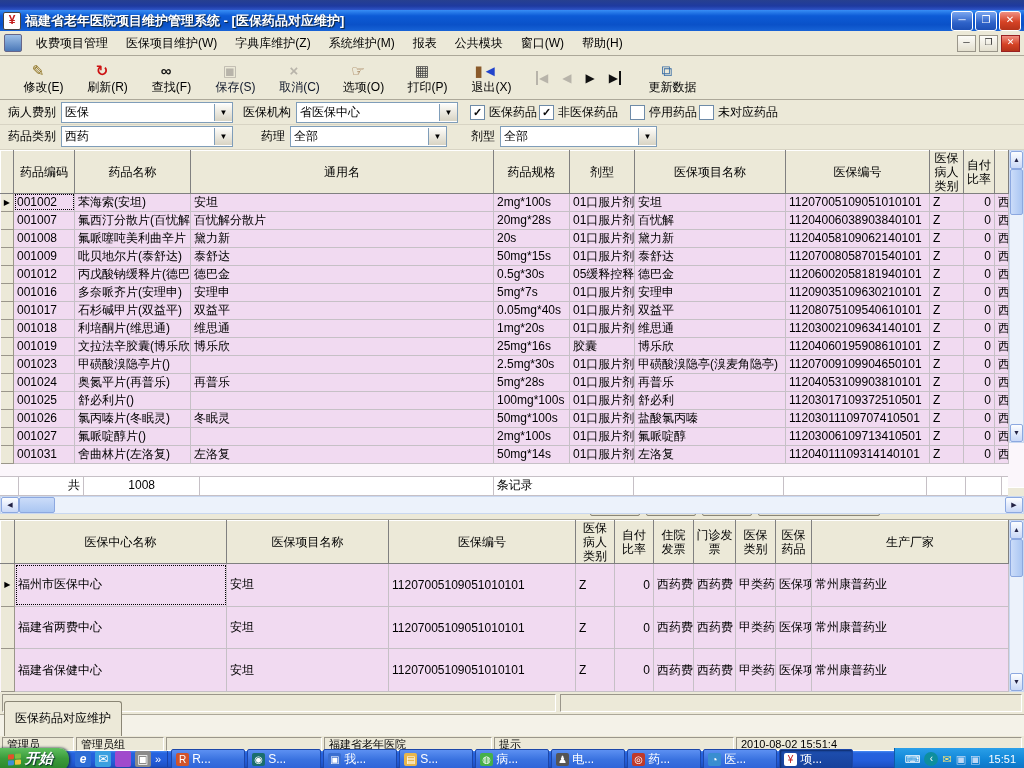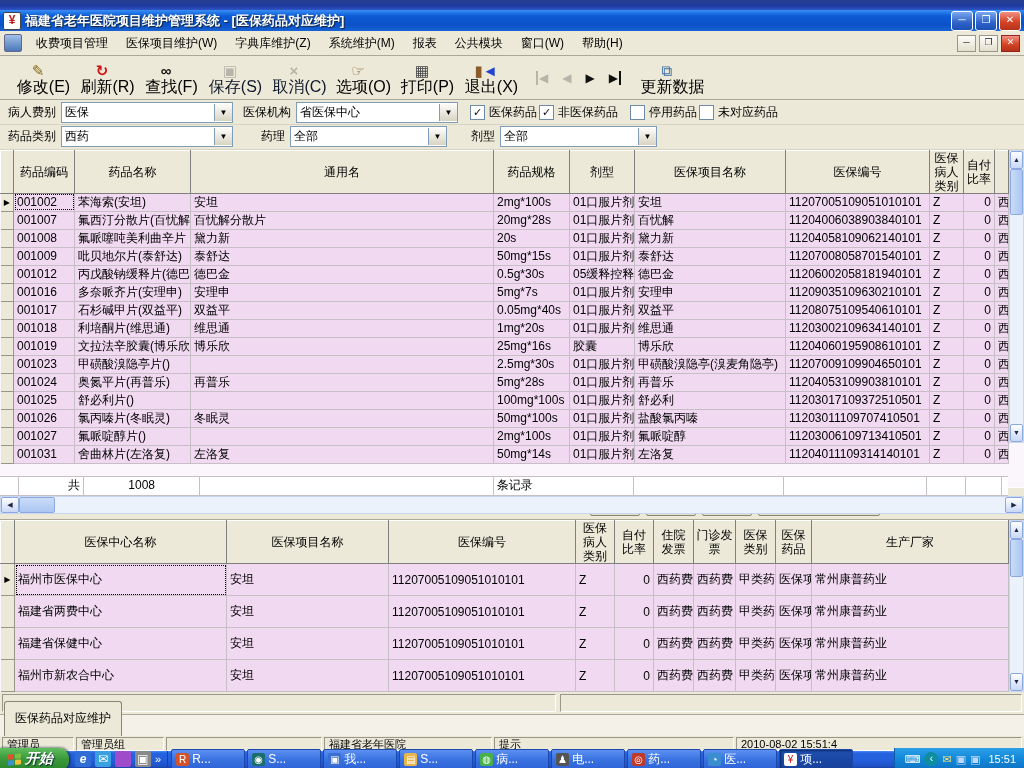--- a/index.html
+++ b/index.html
@@ -31,42 +31,42 @@
   .mdibtn{width:17px;height:15px;border:1px solid #9a968a;background:linear-gradient(180deg,#FDFCF9,#E3DFCE);
     font-size:9px;line-height:13px;text-align:center;color:#222;margin-left:1px;}
   .mdibtn.close{background:linear-gradient(180deg,#F09183,#D64325 55%,#B5331A);color:#fff;border-color:#922;}
 
   
   .toolbar{height:44px;background:#ECE9D8;border-bottom:1px solid #ACA899;
     display:flex;align-items:center;padding:0 6px;}
   .tbtn{width:62px;height:40px;display:flex;flex-direction:column;align-items:center;justify-content:center;
     border:1px solid transparent;}
   .ticon{height:18px;font-size:15px;line-height:18px;}
-  .tlabel{font-size:16px;line-height:14px;white-space:nowrap;margin-left:11px;}
+  .tlabel{font-size:12px;line-height:14px;white-space:nowrap;margin-left:11px;}
   .tbtn.disabled .tlabel{color:#0f172a;}
   .tbtn.disabled .ticon{color:#B8B4AA !important;}
   .ic-modify{color:#8a6d1a;}
   .ic-refresh{color:#CC1111;font-weight:bold;}
   .ic-find{color:#111;font-weight:bold;}
   .ic-save{color:#9a968a;}
   .ic-cancel{color:#9a968a;font-weight:bold;}
   .ic-options{color:#8a5a2a;}
   .ic-print{color:#444;}
   .ic-exit{color:#8a5a2a;}
   .ic-exit .arrow{color:#2244CC;}
   .ic-update{color:#3a6ea5;}
   .navgroup{display:flex;align-items:center;gap:14px;margin:0 10px 0 18px;}
   .nav{font-size:12px;color:#111;}
   .nav.dis{color:#B8B4AA;}
   .nav.barL{border-left:2px solid currentColor;padding-left:1px;}
   .nav.barR{border-right:2px solid currentColor;padding-right:1px;}
 
   
   .frow{height:24px;display:flex;align-items:center;background:#ECE9D8;padding:0 8px;
-    border-bottom:1px solid #D8D4C4;}
+    border-bottom:1px solid #D8D4C4;font-family:Liberation Serif, serif;}
   .flabel{margin-right:5px;white-space:nowrap;}
   .combo{height:19px;background:#fff;border:1px solid #7F9DB9;display:flex;align-items:center;}
   .combo .cval{flex:1;padding:0 3px;white-space:nowrap;overflow:hidden;}
   .combo .cbtn{width:17px;height:17px;background:linear-gradient(180deg,#FDFCF9,#D8D4C4);
     border-left:1px solid #7F9DB9;font-size:8px;line-height:17px;text-align:center;color:#000;}
   .w170{width:170px;} .w160{width:160px;} .w155{width:155px;}
   .chk{display:flex;align-items:center;margin-left:12px;white-space:nowrap;}
   .chkbox{width:13px;height:13px;background:#fff;border:1px solid #6E8BA8;margin-right:4px;
     font-size:11px;line-height:12px;text-align:center;font-weight:bold;color:#0a0a0a;}
 
@@ -606,33 +606,20 @@
               <td>安坦</td>
               <td>11207005109051010101</td>
               <td>Z</td>
               <td>0</td>
               <td>西药费</td>
               <td>西药费</td>
               <td>甲类药</td>
               <td>医保项</td>
               <td>常州康普药业</td>
             </tr>
-            <tr>
-              <td class="gutter"></td>
-              <td>福州市新农合中心</td>
-              <td>安坦</td>
-              <td>11207005109051010101</td>
-              <td>Z</td>
-              <td>0</td>
-              <td>西药费</td>
-              <td>西药费</td>
-              <td>甲类药</td>
-              <td>医保项</td>
-              <td>常州康普药业</td>
-            </tr>
           </tbody>
       </table>
       <div class="vscroll" style="height:170px;">
         <div class="sbtn">▲</div>
         <div class="sthumb" style="height:36px;"></div>
         <div class="strack"></div>
         <div class="sbtn">▼</div>
       </div>
     </div>
   </div>

